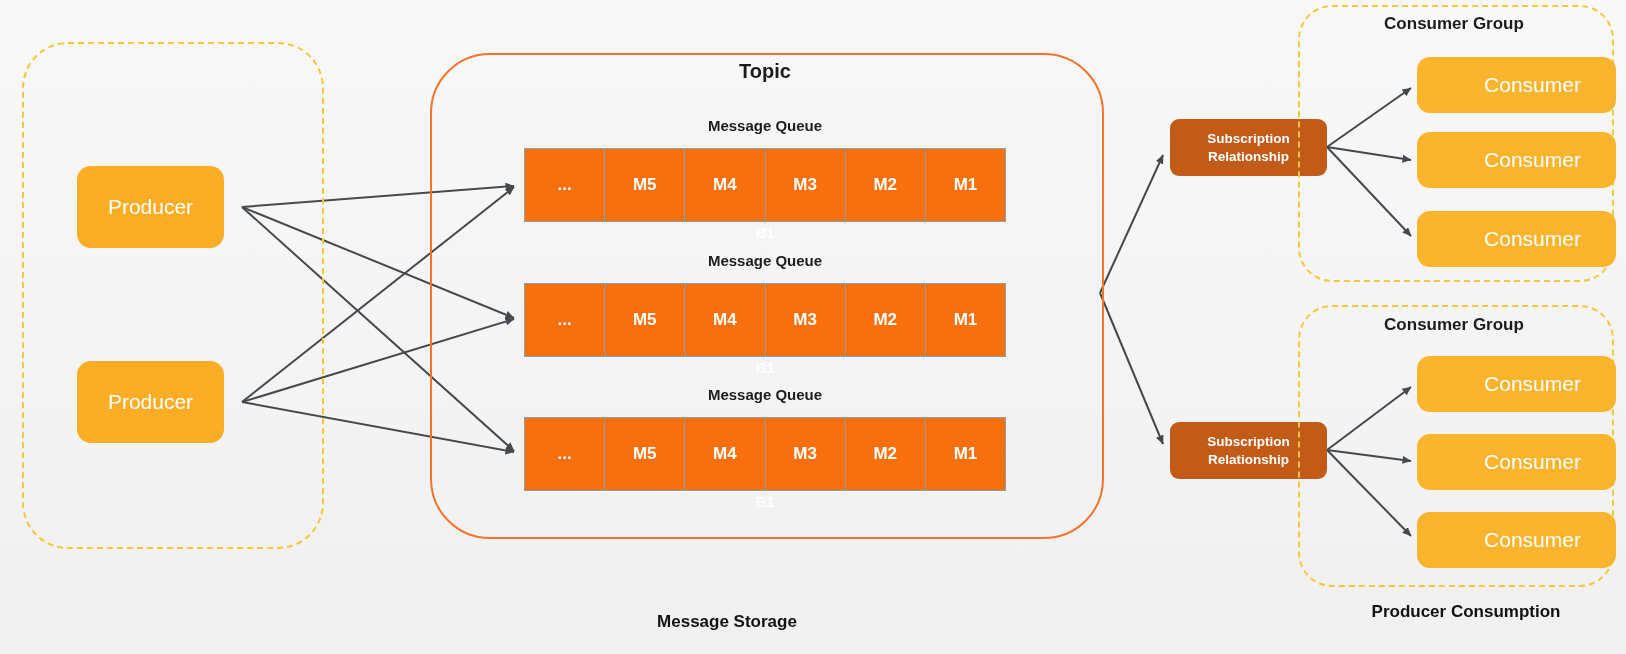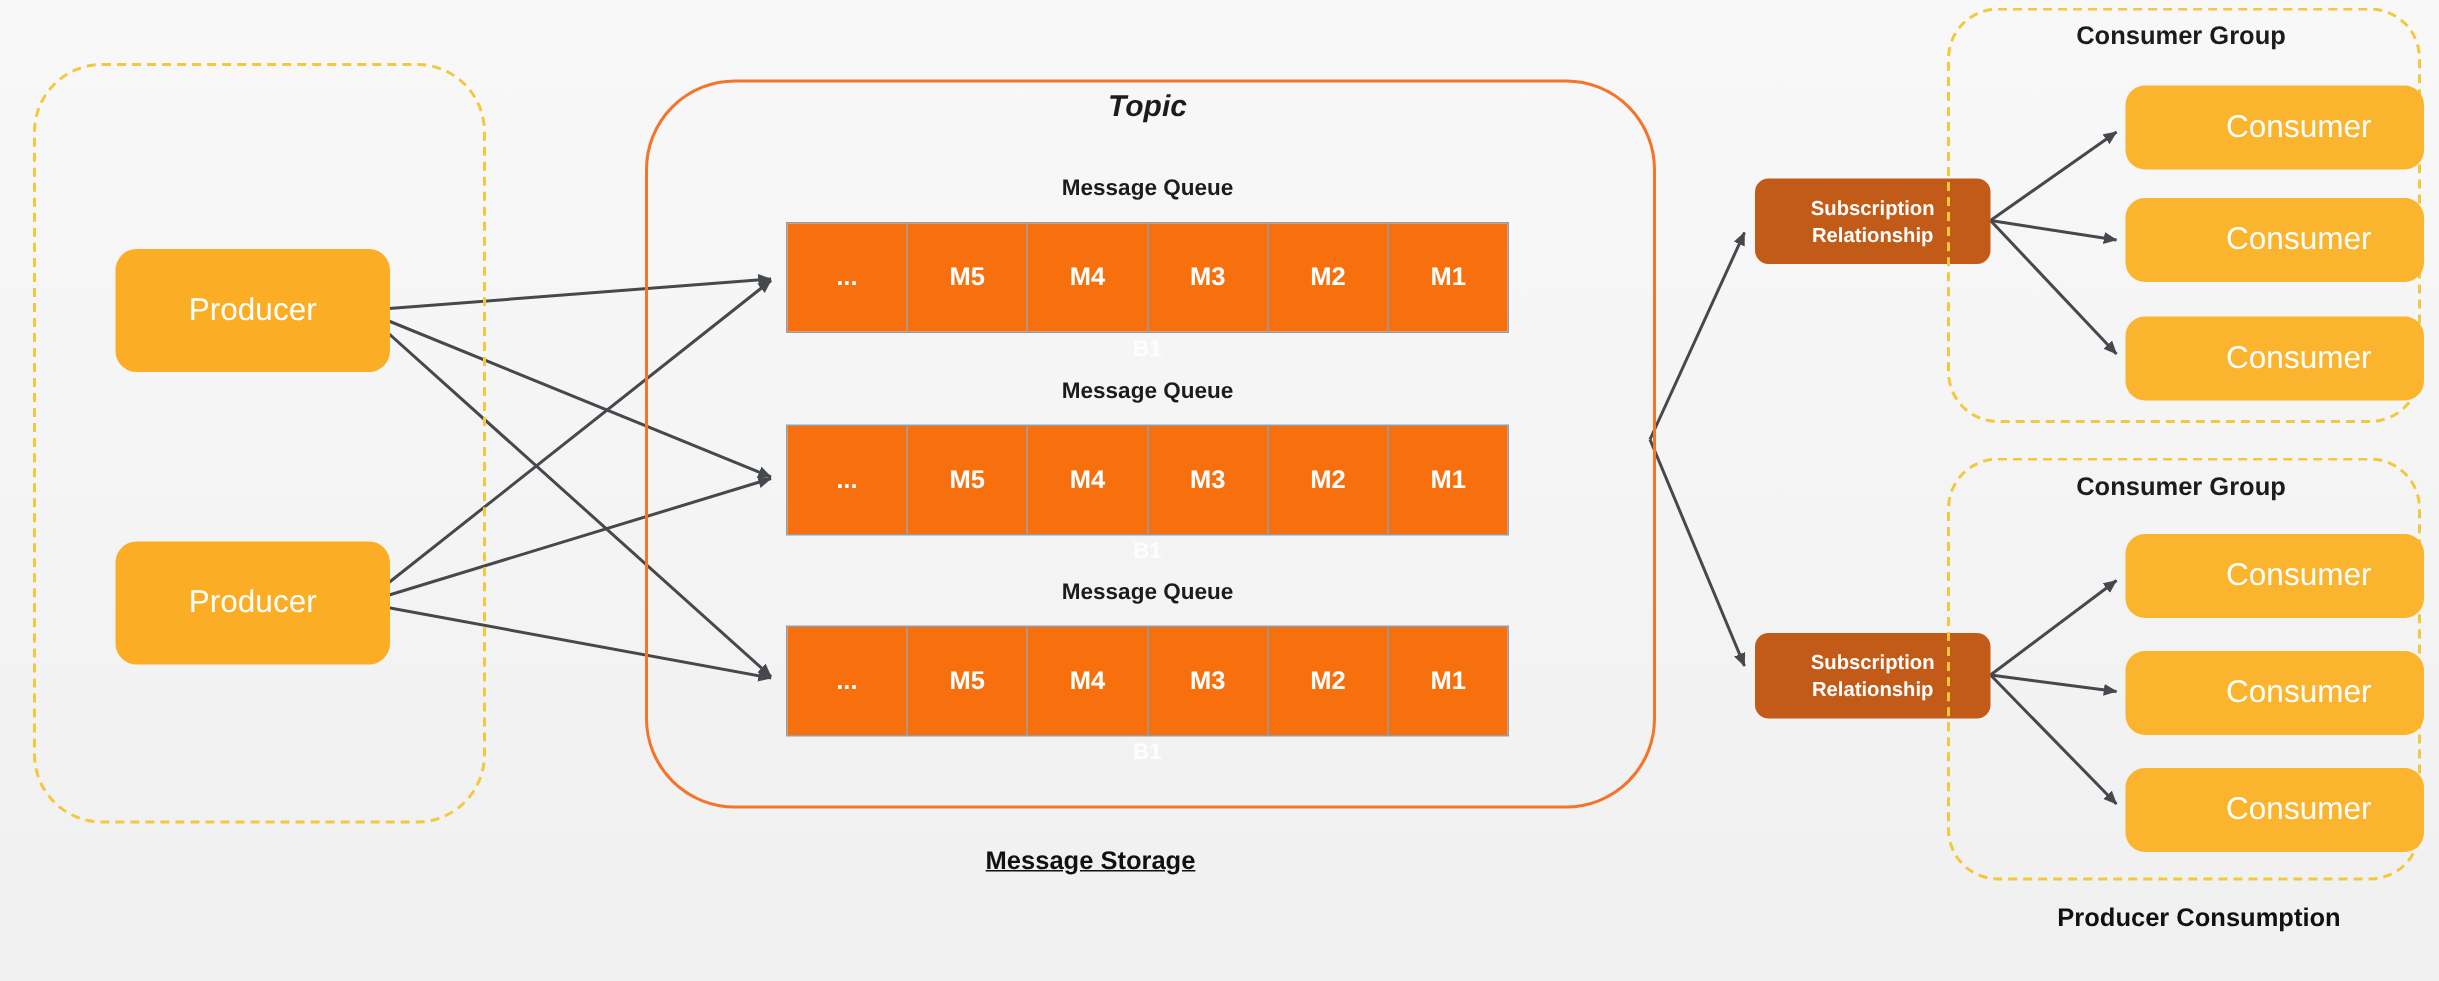--- a/index.html
+++ b/index.html
@@ -34,29 +34,29 @@
   .prod-rect{left:22px;top:42px;width:298px;height:503px;border-radius:46px;}
   .cg1-rect{left:1298px;top:5px;width:312px;height:273px;border-radius:34px;}
   .cg2-rect{left:1298px;top:305px;width:312px;height:278px;border-radius:34px;}
 
   .topic-rect{
     position:absolute;left:430px;top:53px;width:670px;height:482px;
     border:2px solid var(--topic-border);border-radius:60px;background:transparent;
   }
   .topic-title{
     position:absolute;left:430px;top:60px;width:670px;
-    text-align:center;font-size:20px;font-weight:600;color:var(--text-dark);font-style:italic;
+    text-align:center;font-size:20px;font-weight:600;color:var(--text-dark);
   }
 
   .node{
     position:absolute;display:flex;align-items:center;justify-content:center;
     color:#ffffff;
   }
   .producer{
-    left:77px;width:183px;height:82px;border-radius:14px;
+    left:77px;width:147px;height:82px;border-radius:14px;
     background:var(--producer-fill);font-size:21px;
   }
   .producer.p1{top:166px;}
   .producer.p2{top:361px;}
 
   .consumer{
     left:1417px;width:167px;height:56px;border-radius:13px;
     background:var(--consumer-fill);font-size:21px;padding-left:32px;
   }
 
@@ -94,21 +94,21 @@
     font-size:17px;font-weight:700;color:var(--text-dark);
   }
   .cg-title.g1{top:14px;}
   .cg-title.g2{top:315px;}
 
   .caption{
     position:absolute;font-size:17px;font-weight:700;color:#111;
     width:260px;text-align:center;
   }
   .cap-prod{left:25px;top:596px;}
-  .cap-store{left:597px;top:564px;text-decoration:underline;}
+  .cap-store{left:597px;top:612px;}
   .cap-cons{left:1336px;top:602px;}
 </style>
 </head>
 <body>
 
 <div class="stage">
 
   <svg class="arrows" viewBox="0 0 1626 654">
     <defs>
       <marker id="ah" markerWidth="11" markerHeight="9" refX="8.5" refY="4" orient="auto" markerUnits="userSpaceOnUse">

